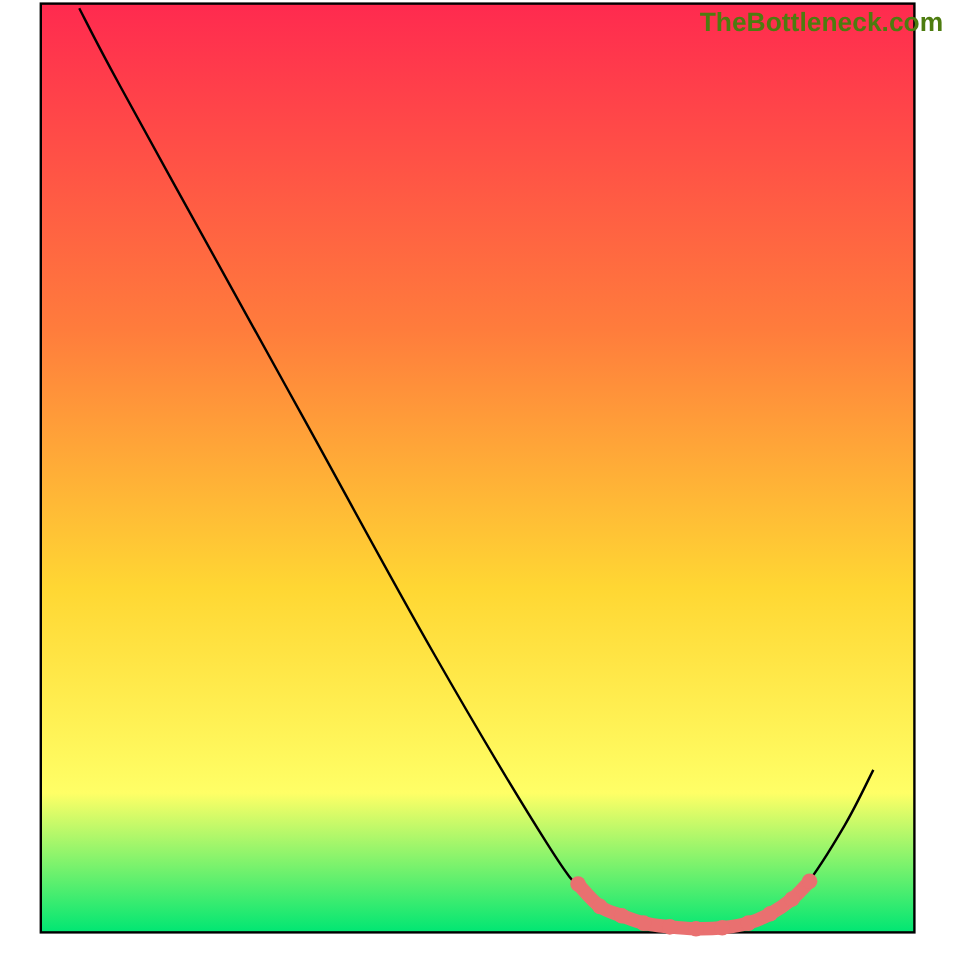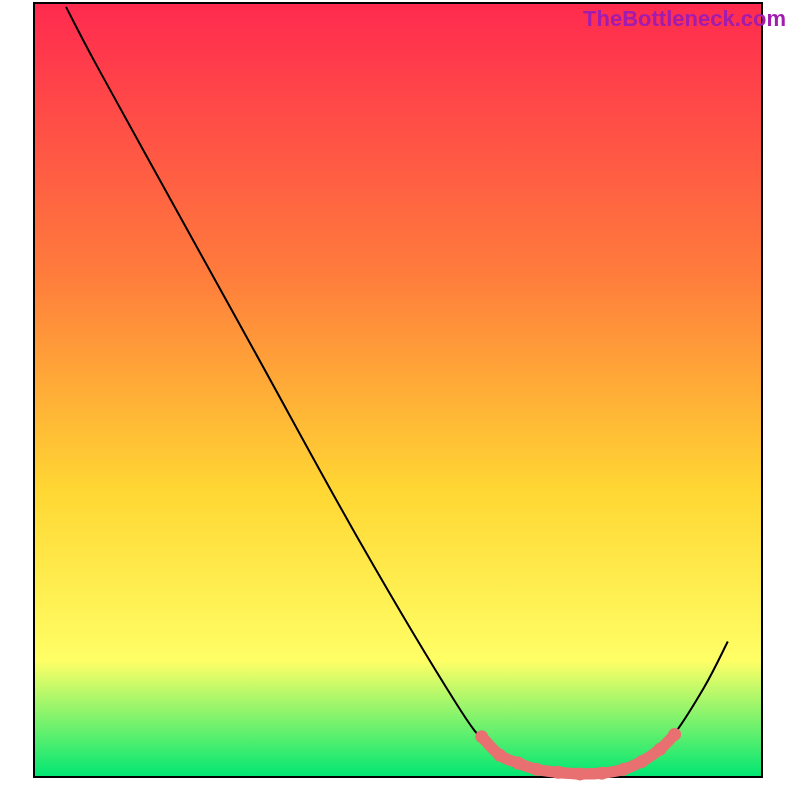--- a/index.html
+++ b/index.html
@@ -14,21 +14,21 @@
       position: relative;
       width: 800px;
       height: 800px;
     }
     .watermark {
       position: absolute;
       top: 6px;
       right: 14px;
       font-size: 22px;
       font-weight: bold;
-      color: #a21caf;
+      color: #4d7c0f;
       z-index: 10;
     }
     svg {
       display: block;
     }
   </style>
 </head>
 <body>
 
 <div class="chart-container">

